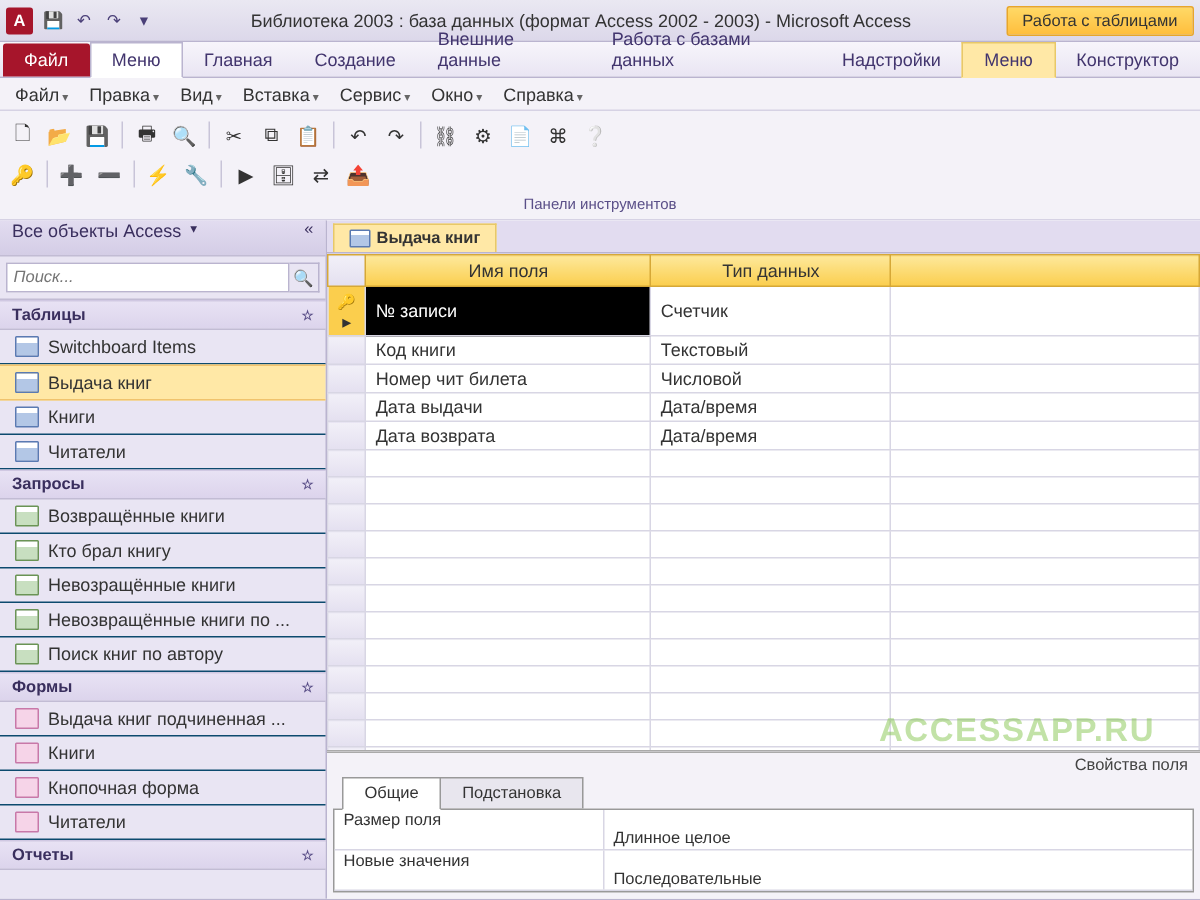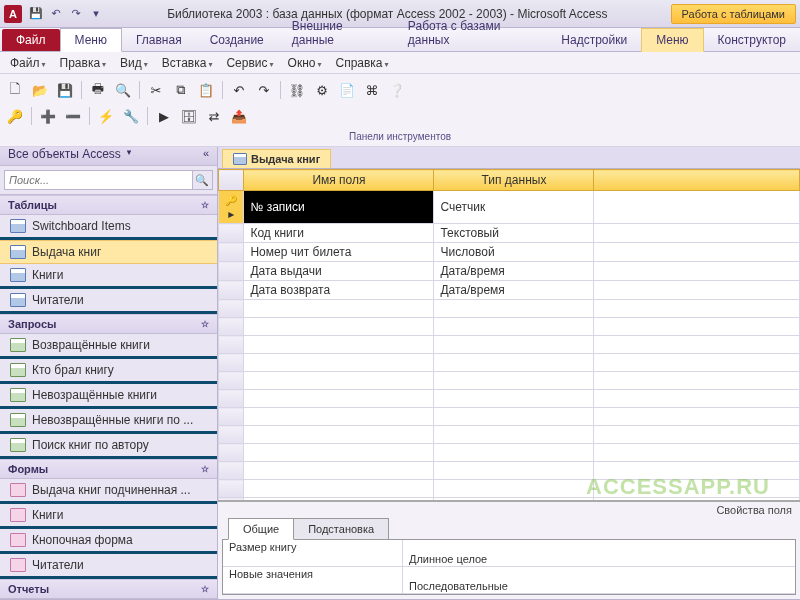--- a/index.html
+++ b/index.html
@@ -31,21 +31,21 @@
 .workspace { display: flex; height: calc(600px - 28px - 24px - 22px - 56px - 18px); }
 
 .nav { width: 218px; background: #e9e5f3; border-right: 1px solid #bab4cf; display: flex; flex-direction: column; }
 .nav-header { height: 24px; background: linear-gradient(#e2dcf0,#d4cde6); display: flex; align-items: flex-start; padding: 0 8px; font-size: 12px; color: #3a2f5e; border-bottom: 1px solid #c2bcd4; }
 .nav-header .collapse { margin-left: auto; font-size: 11px; cursor: pointer; }
 .nav-search { padding: 4px; border-bottom: 1px solid #c2bcd4; display: flex; }
 .nav-search input { flex: 1; height: 20px; border: 1px solid #bab4cf; padding: 0 4px; font-size: 11px; font-style: italic; color: #888; }
 .nav-search .go { width: 20px; height: 20px; border: 1px solid #bab4cf; border-left: none; display: flex; align-items: center; justify-content: center; color: #5a4f88; cursor: pointer; }
 .nav-group-h { background: linear-gradient(#e8e2f4,#dcd4ec); padding: 3px 8px; font-size: 11px; font-weight: bold; color: #3a2f5e; border-top: 1px solid #d0c8e2; border-bottom: 1px solid #c2bcd4; display: flex; align-items: center; cursor: pointer; }
 .nav-group-h .ex { margin-left: auto; font-size: 9px; color: #5a4f88; }
-.nav-item { display: flex; align-items: center; gap: 6px; padding: 4px 10px; font-size: 12px; cursor: pointer; border-bottom: 3px solid #0c4a6e; white-space: nowrap; overflow: hidden; text-overflow: ellipsis; }
+.nav-item { display: flex; align-items: center; gap: 6px; padding: 4px 10px; font-size: 12px; cursor: pointer; border-bottom: 1px solid #0c4a6e; white-space: nowrap; overflow: hidden; text-overflow: ellipsis; }
 .nav-item.sel { background: #ffe8a6; border: 1px solid #f0c36d; border-left: none; border-right: none; }
 .nav-item .ico { width: 16px; height: 14px; flex-shrink: 0; }
 
 .ico-table { background: linear-gradient(#fff 30%,#b3c7e6 30%); border: 1px solid #5a7ab2; border-radius: 1px; }
 .ico-query { background: linear-gradient(#fff 30%,#c8dfc0 30%); border: 1px solid #6a9455; border-radius: 1px; position: relative; }
 .ico-form { background: #f6d4e8; border: 1px solid #c878a8; border-radius: 1px; }
 
 .design { flex: 1; display: flex; flex-direction: column; background: #fff; }
 .doc-tabs { height: 22px; background: #e2dcf0; display: flex; border-bottom: 1px solid #bab4cf; }
 .doc-tab { background: #ffe8a6; border: 1px solid #e8c868; border-bottom: none; padding: 3px 10px; font-size: 11px; font-weight: bold; display: flex; align-items: center; gap: 4px; margin: 2px 0 0 4px; }
@@ -358,21 +358,21 @@
       </table>
     </div>
     <div class="props-area">
       <div class="props-title">Свойства поля</div>
       <div class="props-tabs">
         <div class="ptab active">Общие</div>
         <div class="ptab">Подстановка</div>
       </div>
       <div class="props-grid" id="props-grid">
           <div class="prow">
-            <div class="plabel">Размер книгу</div>
+            <div class="plabel">Размер поля</div>
             <div class="pval">Длинное целое</div>
           </div>
           <div class="prow">
             <div class="plabel">Новые значения</div>
             <div class="pval">Последовательные</div>
           </div>
           <div class="prow">
             <div class="plabel">Формат поля</div>
             <div class="pval"></div>
           </div>

